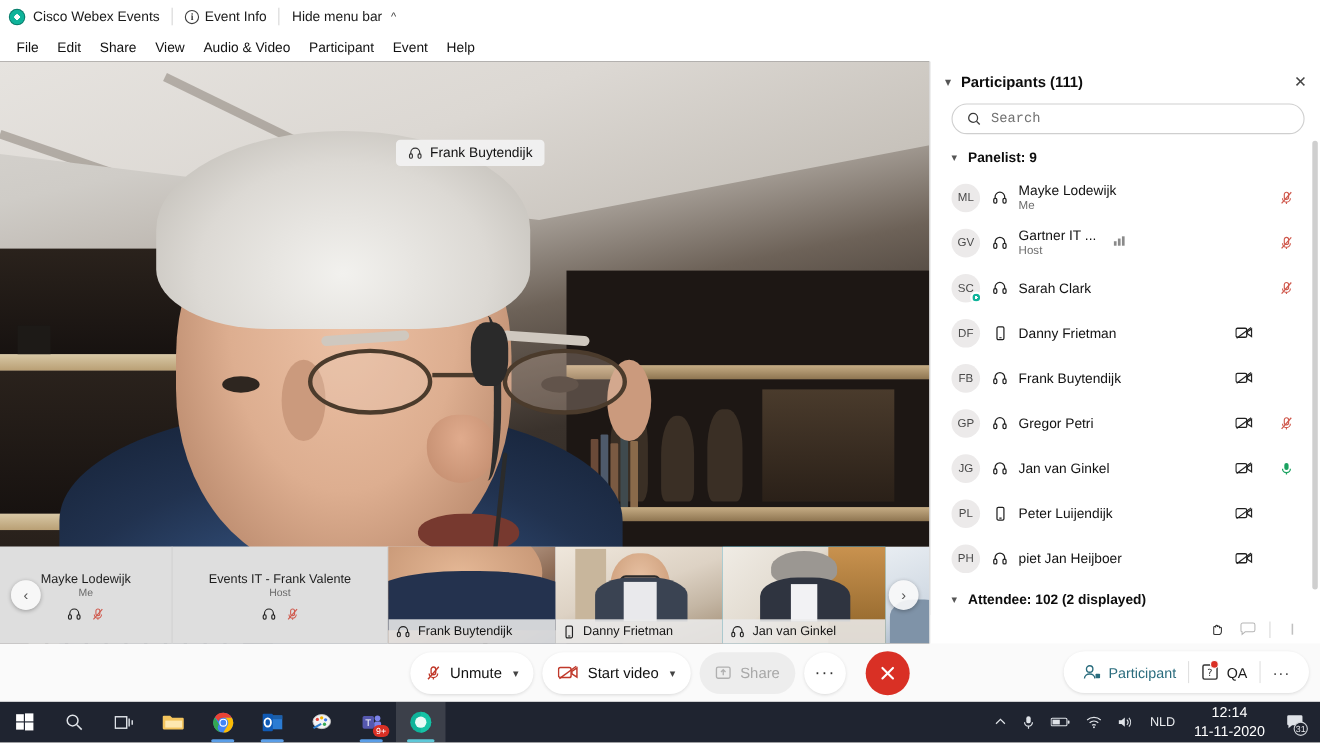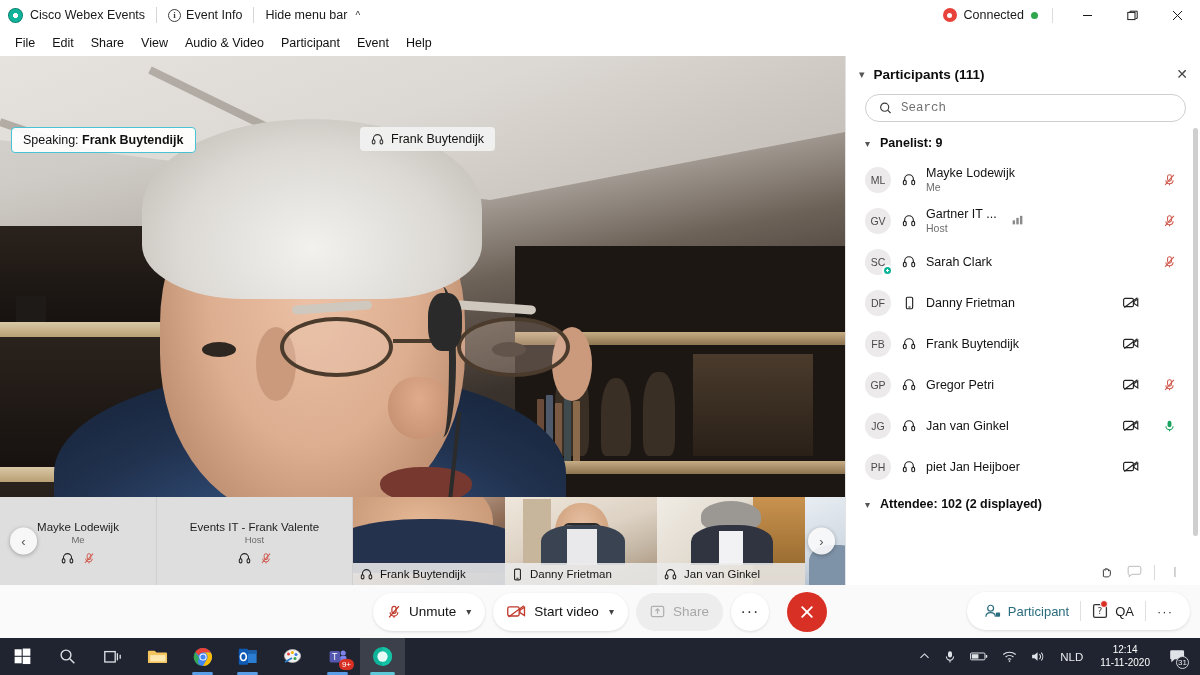--- a/index.html
+++ b/index.html
@@ -328,21 +328,21 @@
     content: ""; position: absolute; bottom: 0; left: 12px; right: 12px;
     height: 3px; background: #5a9ee8; border-radius: 2px;
   }
   .tray {
     margin-left: auto; display: flex; align-items: center; gap: 0;
     color: #e8eaed; font-size: 11.5px; padding-right: 6px;
   }
   .tray-ico { padding: 0 7px; display: flex; align-items: center; cursor: pointer; }
   .clock {
     display: flex; flex-direction: column; align-items: center; justify-content: center;
-    line-height: 1.25; padding: 0 10px; font-size: 10px; color: #fff; cursor: pointer;
+    line-height: 1.25; padding: 0 10px; font-size: 13px; color: #fff; cursor: pointer;
   }
   .badge9 {
     position: absolute; right: 6px; bottom: 5px; background: #d93025; color: #fff;
     font-size: 8px; border-radius: 7px; padding: 0 3px; line-height: 11px;
     min-width: 14px; text-align: center;
   }
   .mini-cal {
     position: relative; width: 20px; height: 18px; display: flex;
     align-items: center; justify-content: center;
   }
@@ -364,47 +364,20 @@
     </div>
     <div class="tb-sep"></div>
     <div class="tb-item">
       <span class="info-ico">i</span>
       <span>Event Info</span>
     </div>
     <div class="tb-sep"></div>
     <div class="tb-item">
       <span>Hide menu bar</span>
       <span class="chev-up">^</span>
-    </div>
-    <div class="tb-right">
-      <div class="conn">
-        <span class="rec-ico">
-            <i></i>
-          </span>
-        <span>Connected</span>
-        <span class="green-dot"></span>
-      </div>
-      <div class="conn-sep"></div>
-      <div class="winbtn">
-        <svg width="11" height="11" viewBox="0 0 11 11">
-            <line x1="1" y1="5.5" x2="10" y2="5.5" stroke="#1a1a1a" stroke-width="1"></line>
-          </svg>
-      </div>
-      <div class="winbtn">
-        <svg width="11" height="11" viewBox="0 0 11 11">
-          <rect x="0.8" y="2.4" width="7.2" height="7.2" fill="none" stroke="#1a1a1a" stroke-width="1"></rect>
-          <path d="M3 2.4 V1.2 H10.2 V8.4 H8.6" fill="none" stroke="#1a1a1a" stroke-width="1"></path>
-        </svg>
-      </div>
-      <div class="winbtn close">
-        <svg width="11" height="11" viewBox="0 0 11 11">
-          <line x1="1" y1="1" x2="10" y2="10" stroke="currentColor" stroke-width="1"></line>
-          <line x1="10" y1="1" x2="1" y2="10" stroke="currentColor" stroke-width="1"></line>
-        </svg>
-      </div>
     </div>
   </div>
 
   <div class="menubar">
     <div class="menu-item">File</div>
     <div class="menu-item">Edit</div>
     <div class="menu-item">Share</div>
     <div class="menu-item">View</div>
     <div class="menu-item">Audio &amp; Video</div>
     <div class="menu-item">Participant</div>
@@ -473,23 +446,20 @@
             <div class="lens r"></div>
             <div class="bridge"></div>
         </div>
       </div>
       <div class="hair"></div>
       <div class="headset-band"></div>
       <div class="headset-cup"></div>
       <div class="hs-wire"></div>
     </div>
 
-    <div class="speaking-pill">
-      <span>Speaking: </span><b>Frank Buytendijk</b>
-    </div>
     <div class="name-pill">
       <svg width="13" height="13" viewBox="0 0 16 16">
         <path d="M3 9 V7a5 5 0 0 1 10 0v2" fill="none" stroke="#333" stroke-width="1.3"></path>
         <rect x="1.6" y="8.4" width="3.2" height="5" rx="1.4" fill="none" stroke="#333" stroke-width="1.3"></rect>
         <rect x="11.2" y="8.4" width="3.2" height="5" rx="1.4" fill="none" stroke="#333" stroke-width="1.3"></rect>
       </svg>
       <span>Frank Buytendijk</span>
     </div>
 
     <div class="filmstrip">
@@ -821,20 +791,45 @@
           <div class="slot">
             <svg width="13" height="14" viewBox="0 0 16 16">
                 <rect x="5.6" y="1.6" width="4.8" height="8" rx="2.4" fill="#1aa260"></rect>
                 <path d="M3.6 8.2a4.4 4.4 0 0 0 8.8 0" fill="none" stroke="#1aa260" stroke-width="1.4"></path>
                 <line x1="8" y1="12.6" x2="8" y2="14.6" stroke="#1aa260" stroke-width="1.4"></line>
               </svg>
           </div>
         </div>
       </div>
 
+      <div class="prow">
+        <div class="avatar">
+            <span>PL</span>
+          </div>
+        <div class="dev-ico">
+          <svg width="11" height="14" viewBox="0 0 12 16">
+              <rect x="2.4" y="1.4" width="7.2" height="13.2" rx="1.4" fill="none" stroke="#222" stroke-width="1.3"></rect>
+              <line x1="4.8" y1="12.6" x2="7.2" y2="12.6" stroke="#222" stroke-width="1.2"></line>
+            </svg>
+        </div>
+        <div class="pname-wrap">
+          <div class="pname">Peter Luijendijk</div>
+        </div>
+        <div class="p-spacer"></div>
+        <div class="p-right">
+          <div class="slot">
+            <svg width="16" height="13" viewBox="0 0 18 14">
+                <rect x="0.7" y="2.4" width="11" height="9.2" rx="1.6" fill="none" stroke="#222" stroke-width="1.3"></rect>
+                <path d="M12.4 6 L16.6 3.2 V10.8 L12.4 8 Z" fill="none" stroke="#222" stroke-width="1.3"></path>
+                <line x1="1.4" y1="12.6" x2="16.2" y2="1.6" stroke="#222" stroke-width="1.2"></line>
+              </svg>
+          </div>
+          <div class="slot"></div>
+        </div>
+      </div>
 
       <div class="prow">
         <div class="avatar">
             <span>PH</span>
           </div>
         <div class="dev-ico">
           <svg width="14" height="14" viewBox="0 0 16 16">
               <path d="M3 9 V7a5 5 0 0 1 10 0v2" fill="none" stroke="#222" stroke-width="1.3"></path>
               <rect x="1.6" y="8.4" width="3.2" height="5" rx="1.4" fill="none" stroke="#222" stroke-width="1.3"></rect>
               <rect x="11.2" y="8.4" width="3.2" height="5" rx="1.4" fill="none" stroke="#222" stroke-width="1.3"></rect>

